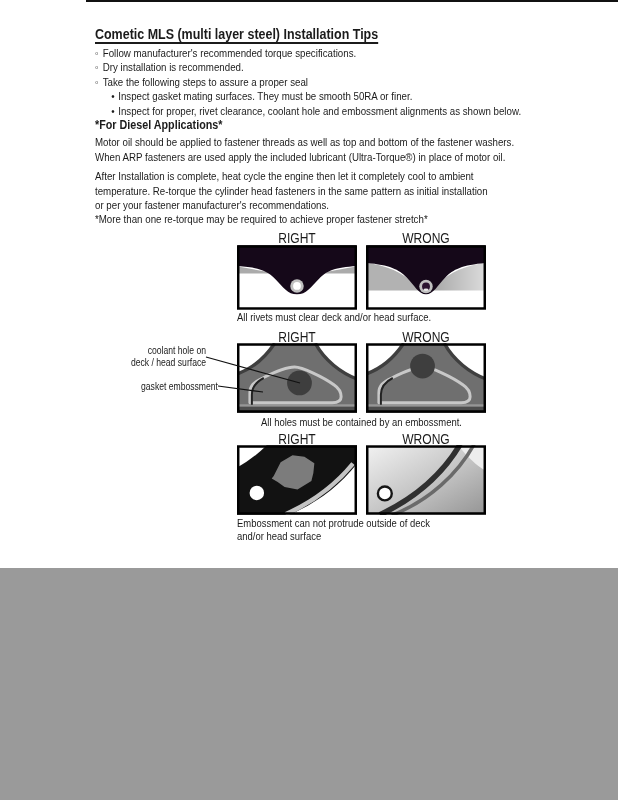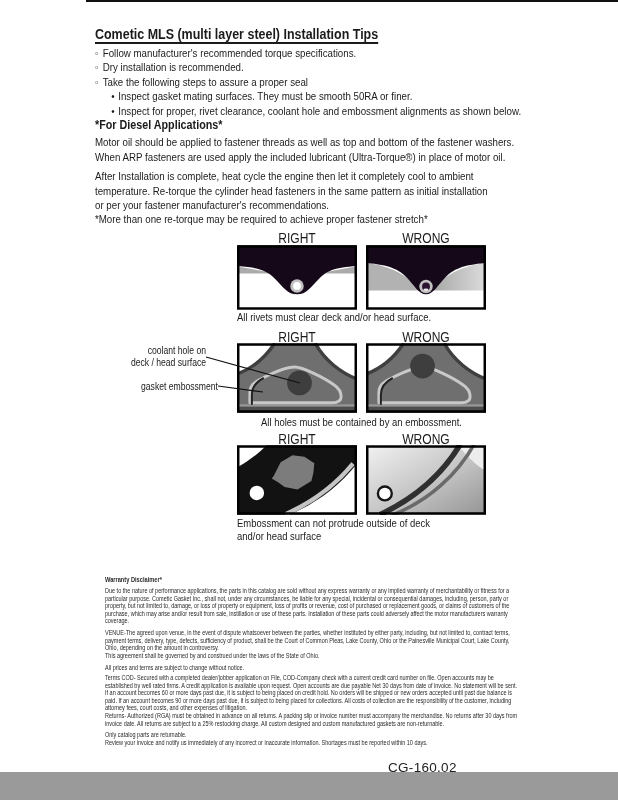--- a/index.html
+++ b/index.html
@@ -1,16 +1,16 @@
 <!DOCTYPE html>
 <html><head>
 <meta charset="utf-8">
 <style>
   html,body{margin:0;padding:0;background:#9a9a9a;}
-  .page{position:relative;width:618px;height:772px;margin:0 auto;background:#ffffff;
+  .page{position:relative;width:618px;height:568px;margin:0 auto;background:#ffffff;
         font-family:"Liberation Sans",sans-serif;color:#1b1b1b;overflow:hidden;}
   .abs{position:absolute;}
   [data-bind]{white-space:pre-line;}
   
   .cond{transform:scaleX(0.86);transform-origin:0 0;}
   .cond-c{transform:scaleX(0.86);transform-origin:50% 0;}
   .cond-r{transform:scaleX(0.86);transform-origin:100% 0;}
 
   .scan-line{left:86px;top:0;width:532px;height:2px;background:#111;}
 

